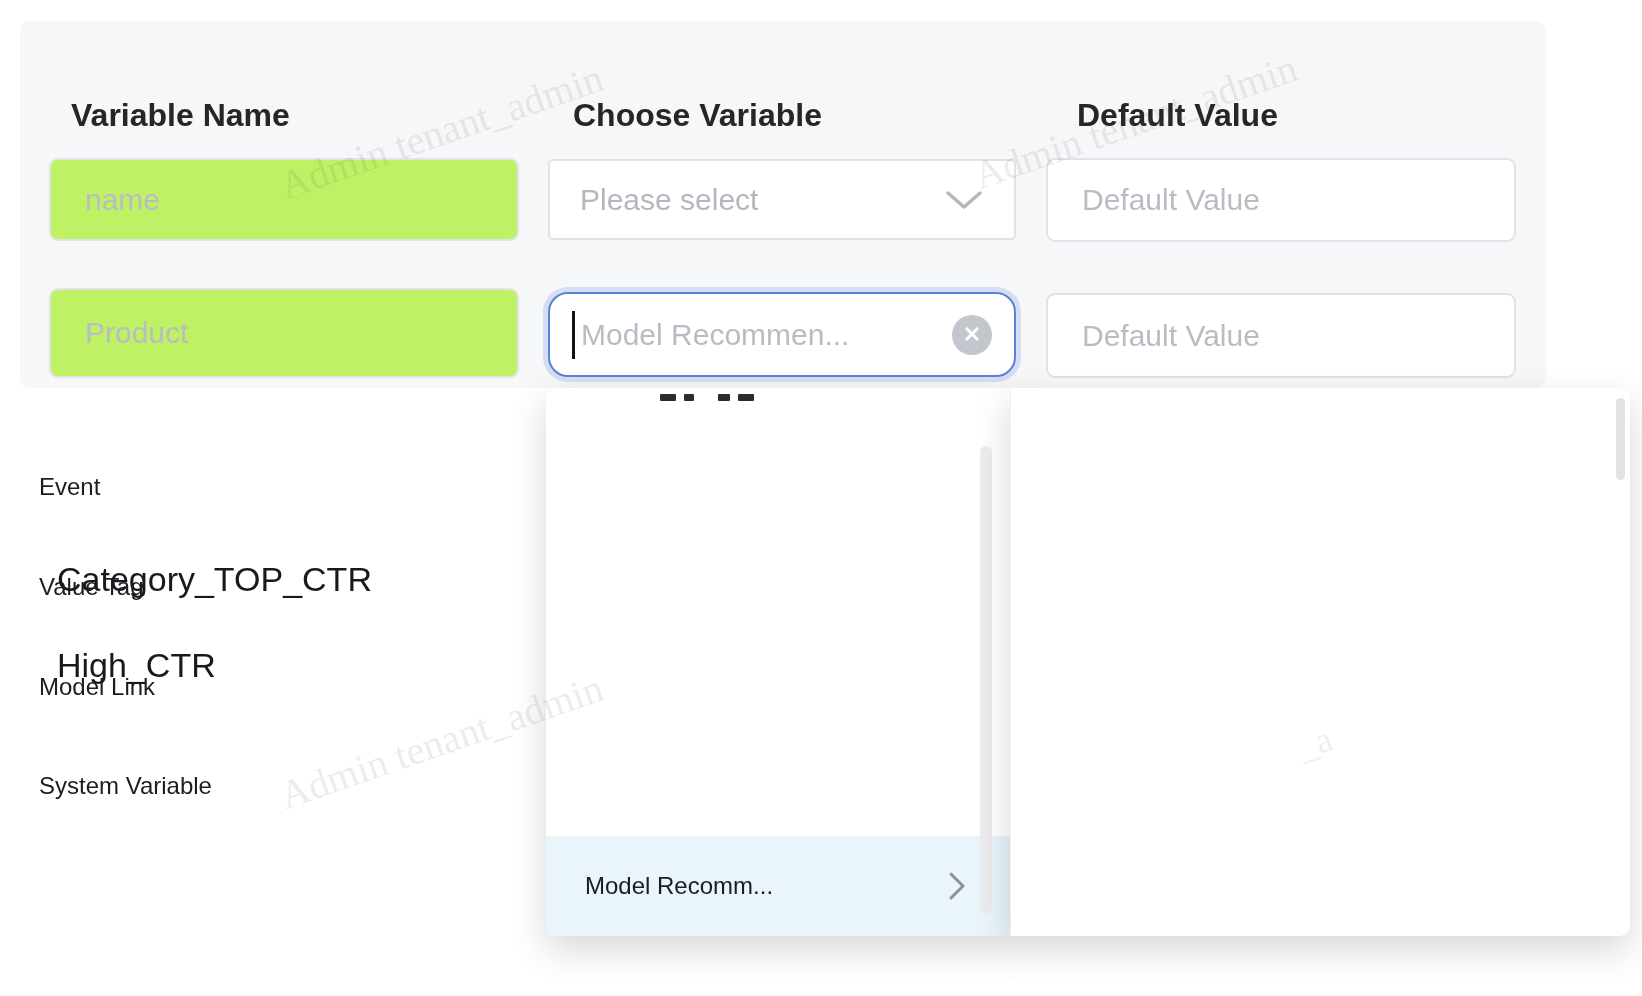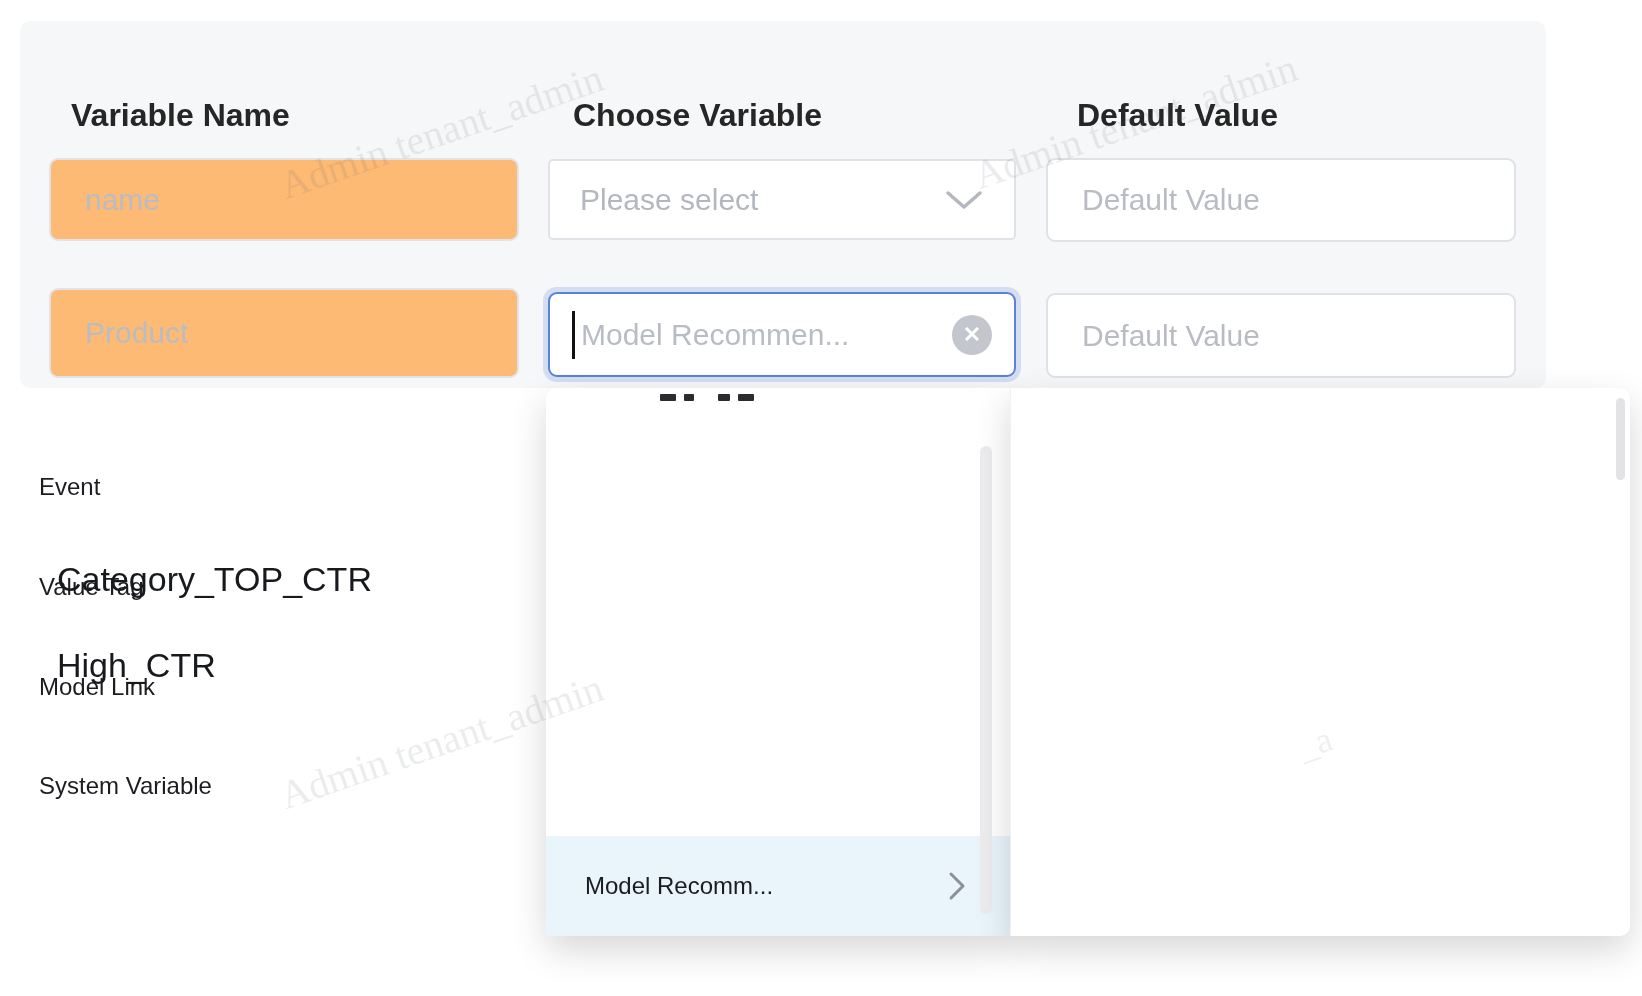--- a/index.html
+++ b/index.html
@@ -5,39 +5,39 @@
   html,body{margin:0;padding:0;background:#ffffff;}
   *{box-sizing:border-box;font-family:"Liberation Sans", sans-serif;}
   .stage{position:relative;width:1642px;height:996px;background:#ffffff;overflow:hidden;}
 
   
   .form-panel{position:absolute;left:20px;top:21px;width:1526px;height:367px;
     background:#f6f7f9;border-radius:10px;}
   .col-label{position:absolute;top:78px;font-size:32px;font-weight:700;color:#262626;line-height:32px;}
   .lbl-1{left:51px;} .lbl-2{left:553px;} .lbl-3{left:1057px;}
 
-  .txt-input{position:absolute;border:2px solid #e2e3e8;border-radius:9px;background:#fdba74;
+  .txt-input{position:absolute;border:2px solid #e2e3e8;border-radius:9px;background:#bef264;
     font-size:30px;color:#3a3a3a;padding:0 34px;outline:none;}
   .txt-input::placeholder{color:#b9bcc3;opacity:1;}
   .white-input{background:#ffffff;border-color:#e0e2e7;}
 
   .inp-name{left:49px;top:158px;width:470px;height:83px;}
   .inp-product{left:49px;top:288px;width:470px;height:90px;}
   .inp-dv1{left:1046px;top:158px;width:470px;height:84px;}
   .inp-dv2{left:1046px;top:293px;width:470px;height:85px;}
 
   
   .select-box{position:absolute;left:548px;top:159px;width:468px;height:81px;background:#ffffff;
     border:2px solid #e0e2e7;border-radius:5px;display:flex;align-items:center;padding:0 30px;cursor:pointer;}
   .select-placeholder{font-size:30px;color:#b4b7be;flex:1;}
   .chevron-down{width:40px;height:24px;flex:0 0 auto;}
 
   
   .select-focus{position:absolute;left:548px;top:292px;width:468px;height:85px;background:#ffffff;
-    border:2px solid #5a82da;border-radius:9px;box-shadow:0 0 0 5px rgba(90,130,218,0.22);
+    border:2px solid #5a82da;border-radius:20px;box-shadow:0 0 0 5px rgba(90,130,218,0.22);
     display:flex;align-items:center;padding:0 22px;cursor:text;}
   .caret{width:3px;height:48px;background:#111;margin-right:6px;flex:0 0 auto;}
   .select-value{font-size:30px;color:#b8bcc4;flex:1;white-space:nowrap;overflow:hidden;}
   .clear-icon{width:40px;height:40px;border-radius:50%;background:#c3c6cc;color:#ffffff;
     display:flex;align-items:center;justify-content:center;font-size:22px;font-weight:700;
     flex:0 0 auto;cursor:pointer;line-height:1;}
 
   
   .menu-panel{position:absolute;left:546px;top:388px;width:464px;height:548px;background:#ffffff;
     border-radius:10px 0 0 10px;box-shadow:0 14px 36px rgba(0,0,0,0.16);overflow:hidden;}

